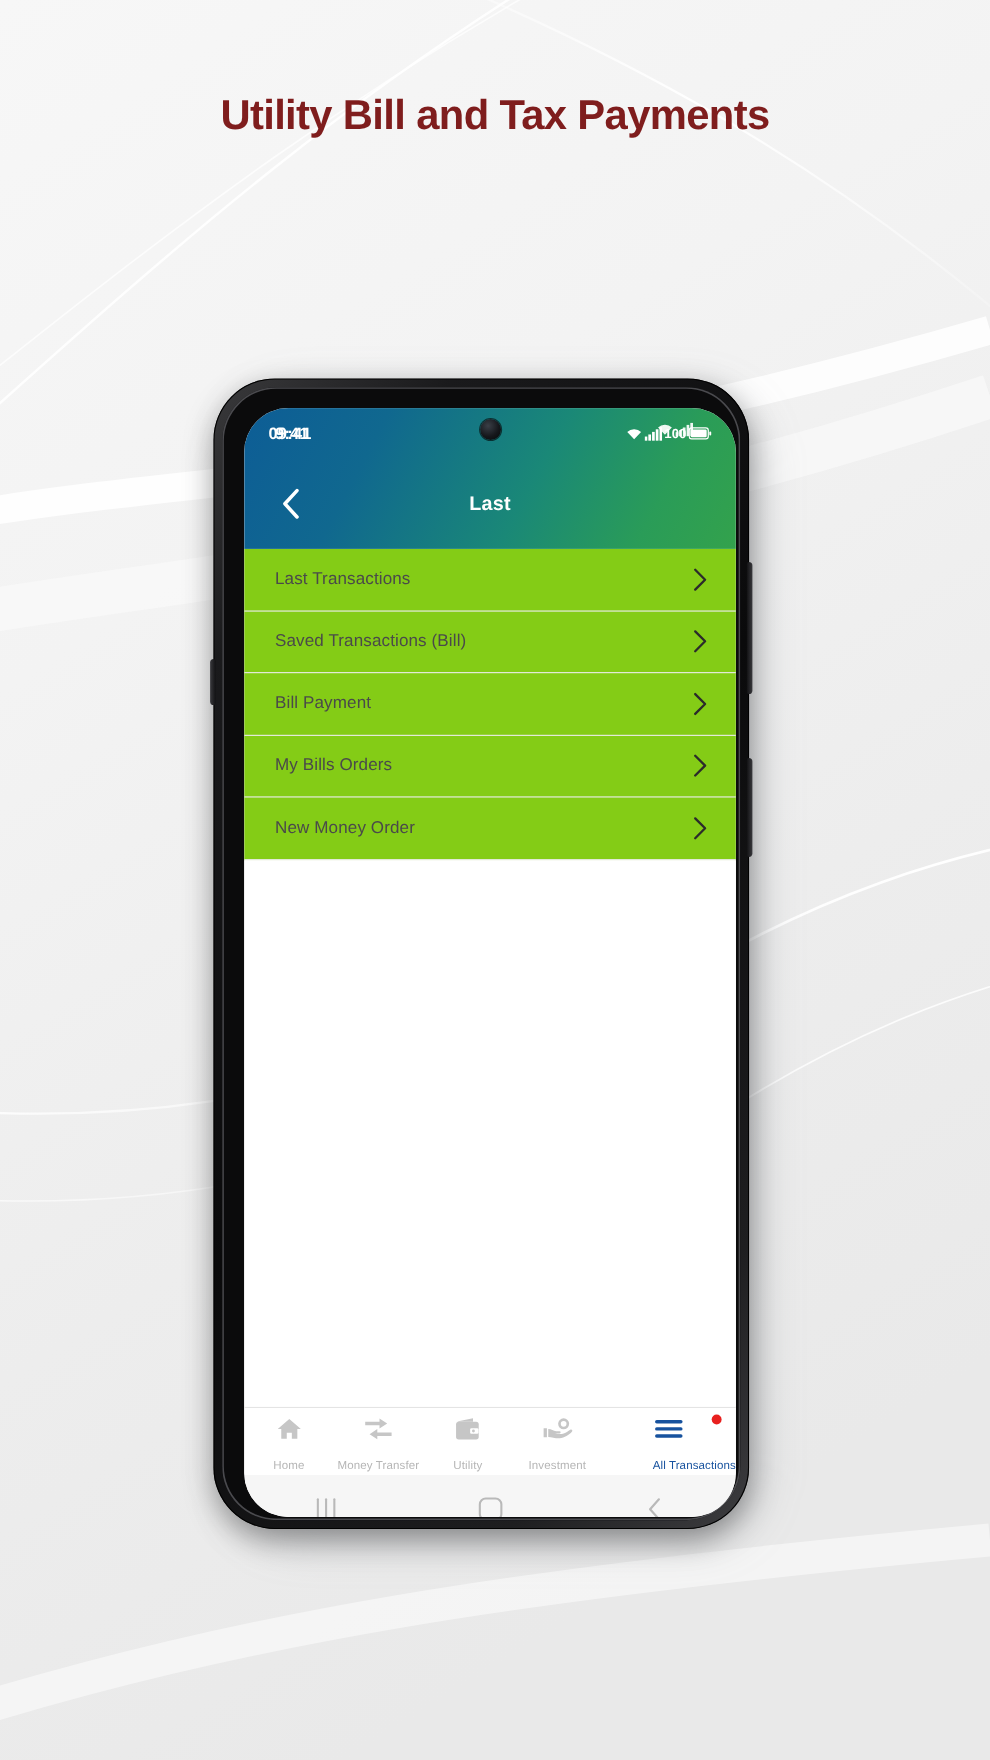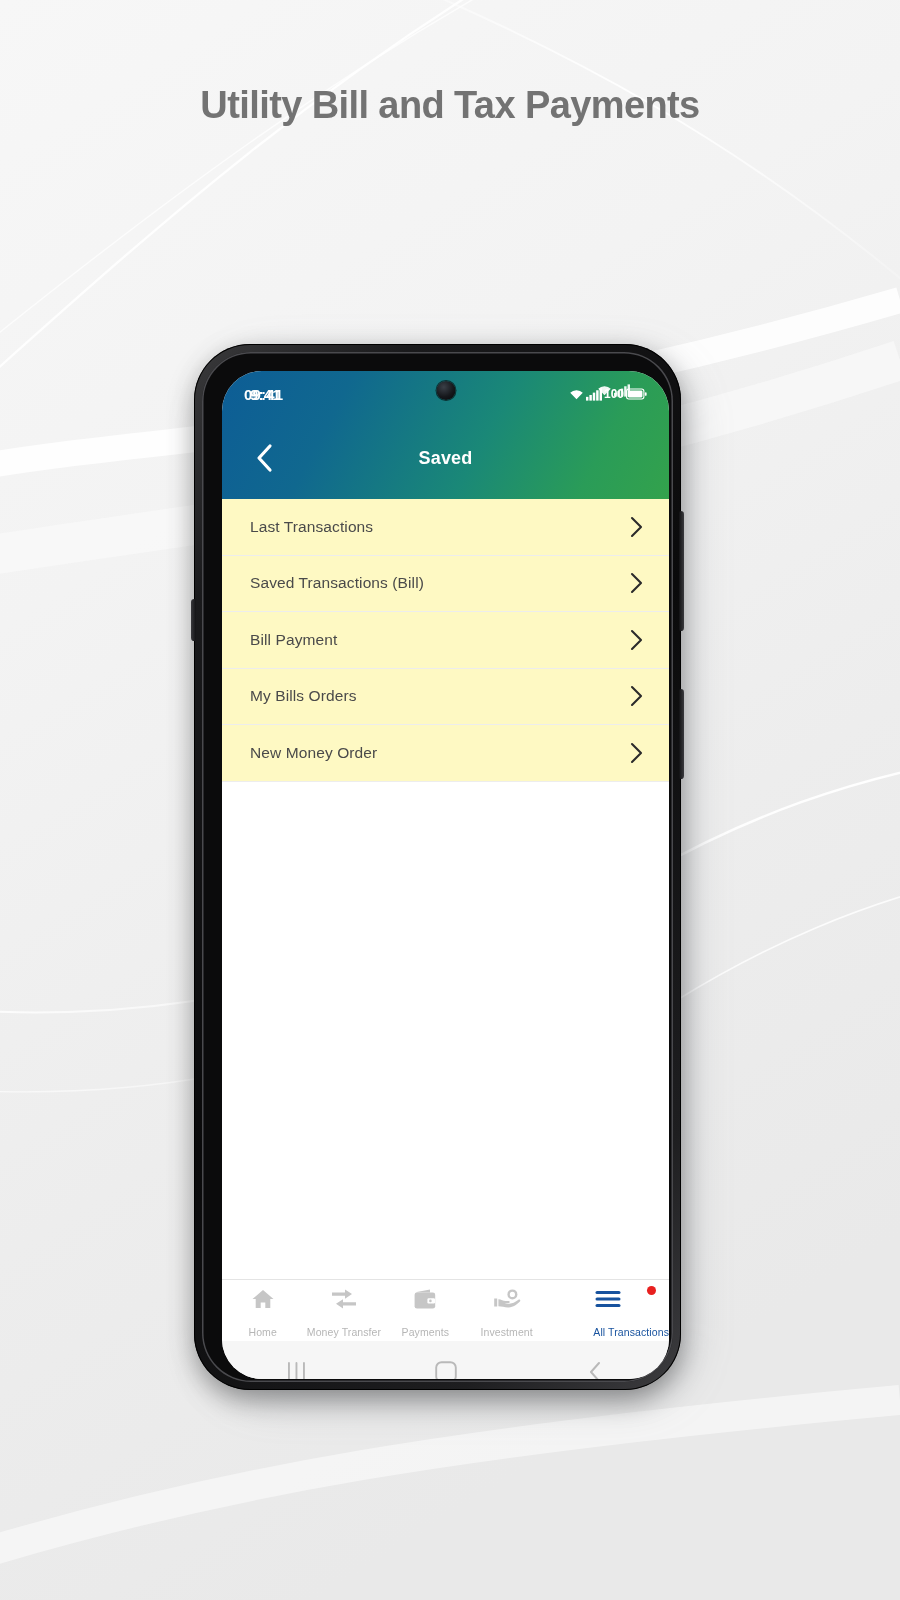--- a/index.html
+++ b/index.html
@@ -13,21 +13,21 @@
 
   
   #bg-texture { position:absolute; inset:0; width:900px; height:1600px; z-index:0; }
 
   
   .promo { position:absolute; top:0; left:0; width:900px; z-index:3; text-align:center; }
   .promo-title {
     margin-top:84px;
     font-size:38px;
     font-weight:bold;
-    color:#737373;
+    color:#7f1d1d;
     letter-spacing:-0.6px;
   }
   .promo-sub {
     margin:24px auto 0;
     width:660px;
     font-size:27px;
     line-height:1.65;
     color:#111;
     letter-spacing:-0.3px;
   }
@@ -96,21 +96,21 @@
   .back-btn {
     position:absolute; left:24px; top:50%; transform:translateY(-50%);
     width:36px; height:36px; display:flex; align-items:center; justify-content:center;
     cursor:pointer;
   }
   .screen-title {
     width:100%; text-align:center; color:#fff; font-size:18px; font-weight:bold; letter-spacing:.2px;
   }
 
   
-  .list { background:#fef9c3; }
+  .list { background:#84cc16; }
   .list-item {
     position:relative; height:56.5px;
     display:flex; align-items:center; justify-content:space-between;
     padding:0 26px 0 28px;
     border-bottom:1px solid #ededed;
     cursor:pointer;
   }
   .list-item .lbl { font-size:15.5px; color:#4a4a4a; letter-spacing:.1px; }
 
   .list-spacer { background:#fff; height:497px; }
@@ -221,21 +221,21 @@
               </span>
             </div>
           </div>
 
           <div class="navbar-row">
             <div class="back-btn">
               <svg width="20" height="30" viewBox="0 0 20 30">
                 <path d="M16 3 5 15l11 12" fill="none" stroke="#fff" stroke-width="3.2" stroke-linecap="round" stroke-linejoin="round"></path>
               </svg>
             </div>
-            <div class="screen-title">Saved</div>
+            <div class="screen-title">Last</div>
           </div>
         </div>
 
         <div class="list">
           <div class="list-item">
             <span class="lbl">Last Transactions</span>
             <svg width="13" height="22" viewBox="0 0 13 22">
               <path d="M2 2l9 9-9 9" fill="none" stroke="#2b2b2b" stroke-width="2.1" stroke-linecap="round" stroke-linejoin="round"></path>
             </svg>
           </div>
@@ -287,21 +287,21 @@
           </div>
           <div class="tab">
             <span class="ticon">
               <svg width="26" height="22" viewBox="0 0 26 22">
                 <path d="M3.5 4.2 18 1.4v3.1H5.5z" fill="#c6c6c6"></path>
                 <rect x="2.6" y="4.4" width="20.6" height="16.2" rx="2.4" fill="#c6c6c6"></rect>
                 <rect x="15.4" y="10.3" width="7.6" height="5.2" rx="1.2" fill="#fff"></rect>
                 <circle cx="18.4" cy="12.9" r="1.3" fill="#c6c6c6"></circle>
               </svg>
             </span>
-            <span class="tlbl">Payments</span>
+            <span class="tlbl">Utility</span>
           </div>
           <div class="tab">
             <span class="ticon">
               <svg width="28" height="22" viewBox="0 0 28 22">
                 <circle cx="19.4" cy="6.4" r="5" fill="#c6c6c6"></circle>
                 <circle cx="19.4" cy="6.4" r="2.6" fill="#fff"></circle>
                 <path d="M1.2 10.5h3v8h-3z" fill="#c6c6c6"></path>
                 <path d="M5.4 11.2c3 0 4.6 1.9 7.2 1.9h3.1c1.3 0 1.3 2 0 2h-4.2c2.6.5 5 .9 7.3.2 2.6-.8 4.8-2.3 6.6-3.6 1.3-.9 2.6.7 1.5 1.9-2.6 2.8-6.6 5.6-11.2 5.9-3.8.2-7-1.2-10.3-1.2z" fill="#c6c6c6"></path>
               </svg>
             </span>

